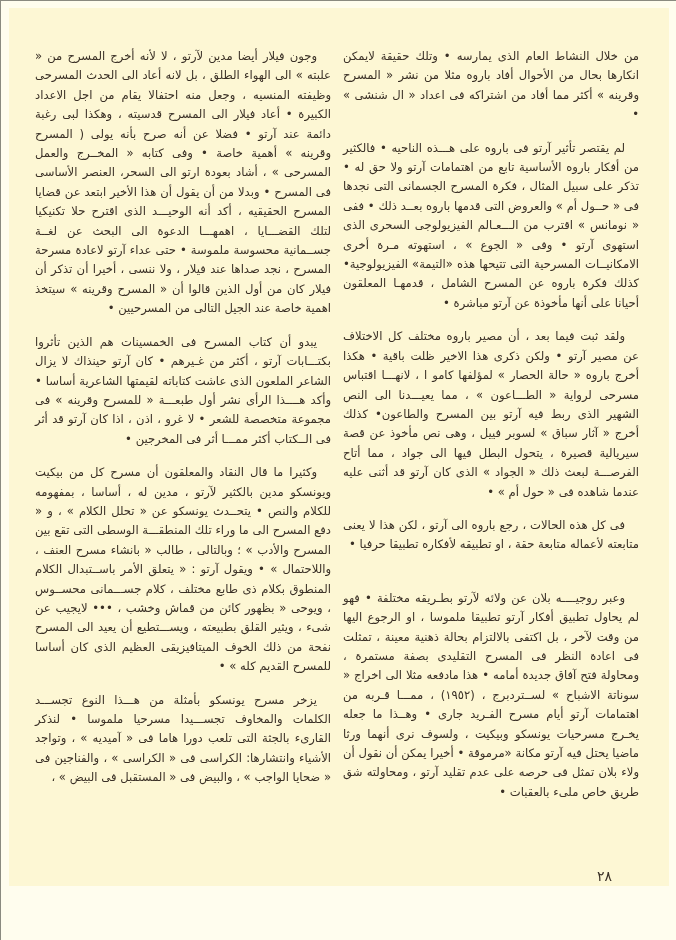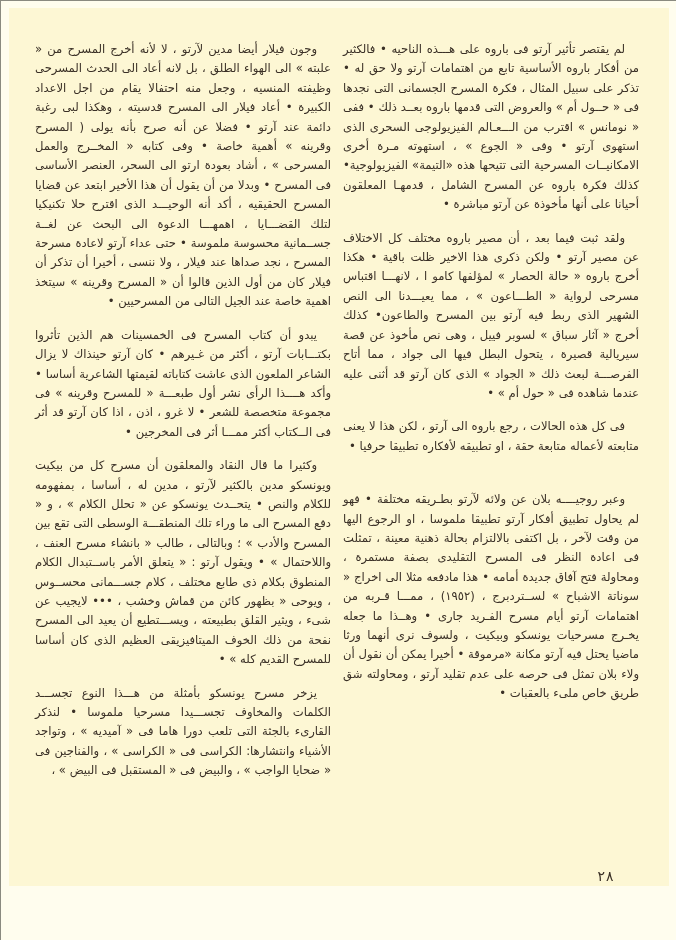--- a/index.html
+++ b/index.html
@@ -13,42 +13,43 @@
     background: #fffdee;
     border-top: 1px solid #8a8a80;
     border-left: 1px solid #8a8a80;
     box-sizing: border-box;
   }
   .print-area {
     position: absolute; left: 8px; top: 7px; width: 660px; height: 878px;
     background: #fdf7d4;
   }
   .column {
-    position: absolute; top: 39px; width: 296px;
+    position: absolute; top: 46px; width: 296px;
     direction: rtl; text-align: justify;
     font-family: "DejaVu Sans", sans-serif;
     font-size: 11.6px; line-height: 19.4px; color: #3a3026;
   }
   .col-right { left: 342px; }
   .col-left  { left: 34px; }
   .para { margin: 0 0 14px 0; text-indent: 14px; }
   .para.tight { margin-bottom: 16px; }
   .page-number {
     position: absolute; left: 596px; top: 867px;
-    font-family: Liberation Mono, monospace;
+    font-family: Liberation Serif, serif;
     font-size: 14px; color: #3a3026; direction: rtl;
   }
 </style>
 </head>
 <body>
 
 <div class="page">
   <div class="print-area"></div>
 
   <div class="column col-right">
+    <p class="para" style="text-indent:0">من خلال النشاط العام الذى يمارسه • وتلك حقيقة لايمكن انكارها بحال من الأحوال أفاد باروه مثلا من نشر « المسرح وقرينه » أكثر مما أفاد من اشتراكه فى اعداد « ال شنشى » •</p>
     <p class="para">لم يقتصر تأثير آرتو فى باروه على هـــذه الناحيه • فالكثير من أفكار باروه الأساسية تابع من اهتمامات آرتو ولا حق له • تذكر على سبيل المثال ، فكرة المسرح الجسمانى التى نجدها فى « حــول أم » والعروض التى قدمها باروه بعــد ذلك • ففى « نومانس » اقترب من الـــعـالم الفيزيولوجى السحرى الذى استهوى آرتو • وفى « الجوع » ، استهوته مـرة أخرى الامكانيــات المسرحية التى تتيحها هذه «التيمة» الفيزيولوجية• كذلك فكرة باروه عن المسرح الشامل ، قدمهـا المعلقون أحيانا على أنها مأخوذة عن آرتو مباشرة •</p>
     <p class="para">ولقد ثبت فيما بعد ، أن مصير باروه مختلف كل الاختلاف عن مصير آرتو • ولكن ذكرى هذا الاخير ظلت باقية • هكذا أخرج باروه « حالة الحصار » لمؤلفها كامو ا ، لانهـــا اقتباس مسرحى لرواية « الطـــاعون » ، مما يعيـــدنا الى النص الشهير الذى ربط فيه آرتو بين المسرح والطاعون• كذلك أخرج « آثار سباق » لسوبر فييل ، وهى نص مأخوذ عن قصة سيريالية قصيرة ، يتحول البطل فيها الى جواد ، مما أتاح الفرصـــة لبعث ذلك « الجواد » الذى كان آرتو قد أثنى عليه عندما شاهده فى « حول أم » •</p>
     <p class="para tight" style="margin-bottom:34px">فى كل هذه الحالات ، رجع باروه الى آرتو ، لكن هذا لا يعنى متابعته لأعماله متابعة حقة ، او تطبيقه لأفكاره تطبيقا حرفيا •</p>
     <p class="para">وعبر روجيــــه بلان عن ولائه لآرتو بطـريقه مختلفة • فهو لم يحاول تطبيق أفكار آرتو تطبيقا ملموسا ، او الرجوع اليها من وقت لآخر ، بل اكتفى بالالتزام بحالة ذهنية معينة ، تمثلت فى اعادة النظر فى المسرح التقليدى بصفة مستمرة ، ومحاولة فتح آفاق جديدة أمامه • هذا مادفعه مثلا الى اخراج « سوناتة الاشباح » لســتردبرج ، (١٩٥٢) ، ممـــا قـربه من اهتمامات آرتو أيام مسرح الفـريد جارى • وهــذا ما جعله يخـرج مسرحيات يونسكو وبيكيت ، ولسوف نرى أنهما ورثا ماضيا يحتل فيه آرتو مكانة «مرموقة • أخيرا يمكن أن نقول أن ولاء بلان تمثل فى حرصه على عدم تقليد آرتو ، ومحاولته شق طريق خاص ملىء بالعقبات •</p>
   </div>
 
   <div class="column col-left">
     <p class="para">وجون فيلار أيضا مدين لآرتو ، لا لأنه أخرج المسرح من « علبته » الى الهواء الطلق ، بل لانه أعاد الى الحدث المسرحى وظيفته المنسيه ، وجعل منه احتفالا يقام من اجل الاعداد الكبيرة • أعاد فيلار الى المسرح قدسيته ، وهكذا لبى رغبة دائمة عند آرتو • فضلا عن أنه صرح بأنه يولى ( المسرح وقرينه » أهمية خاصة • وفى كتابه « المخــرج والعمل المسرحى » ، أشاد بعودة ارتو الى السحر، العنصر الأساسى فى المسرح • وبدلا من أن يقول أن هذا الأخير ابتعد عن قضايا المسرح الحقيقيه ، أكد أنه الوحيـــد الذى اقترح حلا تكنيكيا لتلك القضـــايا ، اهمهـــا الدعوة الى البحث عن لغــة جســمانية محسوسة ملموسة • حتى عداء آرتو لاعادة مسرحة المسرح ، نجد صداها عند فيلار ، ولا ننسى ، أخيرا أن تذكر أن فيلار كان من أول الذين قالوا أن « المسرح وقرينه » سيتخذ اهمية خاصة عند الجيل التالى من المسرحيين •</p>
     <p class="para">يبدو أن كتاب المسرح فى الخمسينات هم الذين تأثروا بكتـــابات آرتو ، أكثر من غـيرهم • كان آرتو حينذاك لا يزال الشاعر الملعون الذى عاشت كتاباته لقيمتها الشاعرية أساسا • وأكد هــــذا الرأى نشر أول طبعـــة « للمسرح وقرينه » فى مجموعة متخصصة للشعر • لا غرو ، اذن ، اذا كان آرتو قد أثر فى الــكتاب أكثر ممـــا أثر فى المخرجين •</p>
     <p class="para">وكثيرا ما قال النقاد والمعلقون أن مسرح كل من بيكيت ويونسكو مدين بالكثير لآرتو ، مدين له ، أساسا ، بمفهومه للكلام والنص • يتحــدث يونسكو عن « تحلل الكلام » ، و « دفع المسرح الى ما وراء تلك المنطقـــة الوسطى التى تقع بين المسرح والأدب » ؛ وبالتالى ، طالب « بانشاء مسرح العنف ، واللاحتمال » • ويقول آرتو : « يتعلق الأمر باســتبدال الكلام المنطوق بكلام ذى طابع مختلف ، كلام جســـمانى محســوس ، ويوحى « بظهور كائن من قماش وخشب ، ••• لايجيب عن شىء ، ويثير القلق بطبيعته ، ويســـتطيع أن يعيد الى المسرح نفحة من ذلك الخوف الميتافيزيقى العظيم الذى كان أساسا للمسرح القديم كله » •</p>

